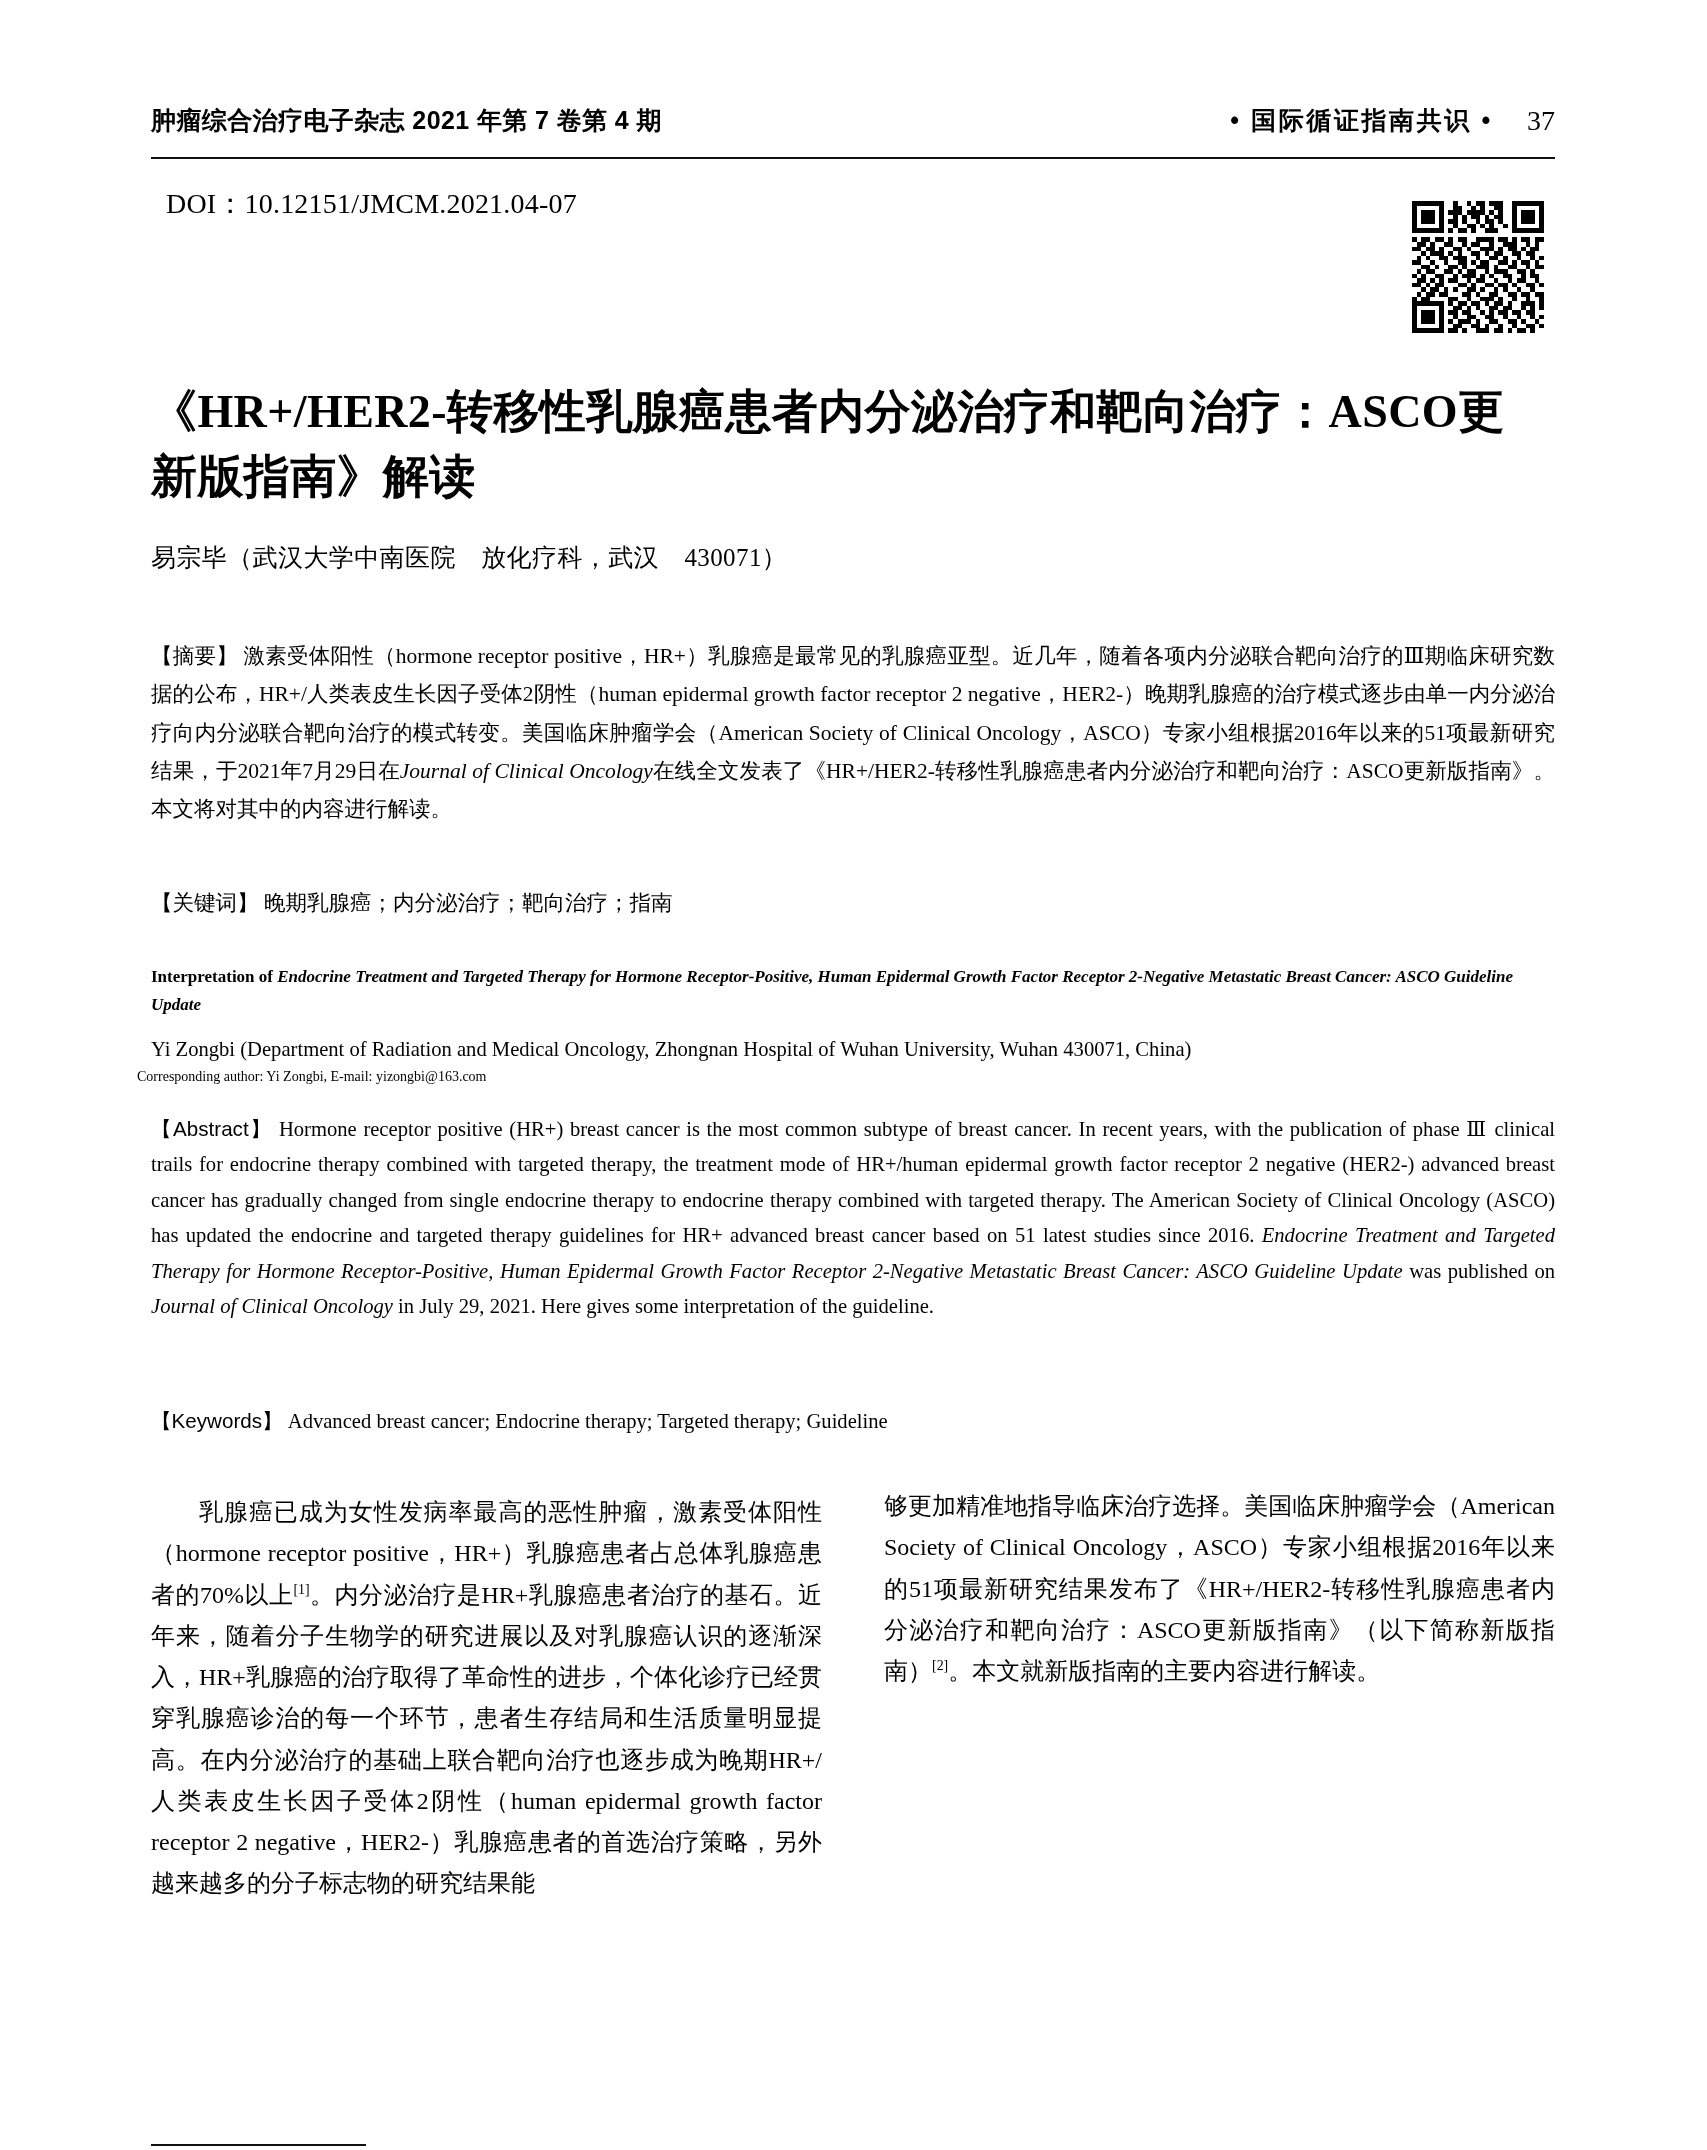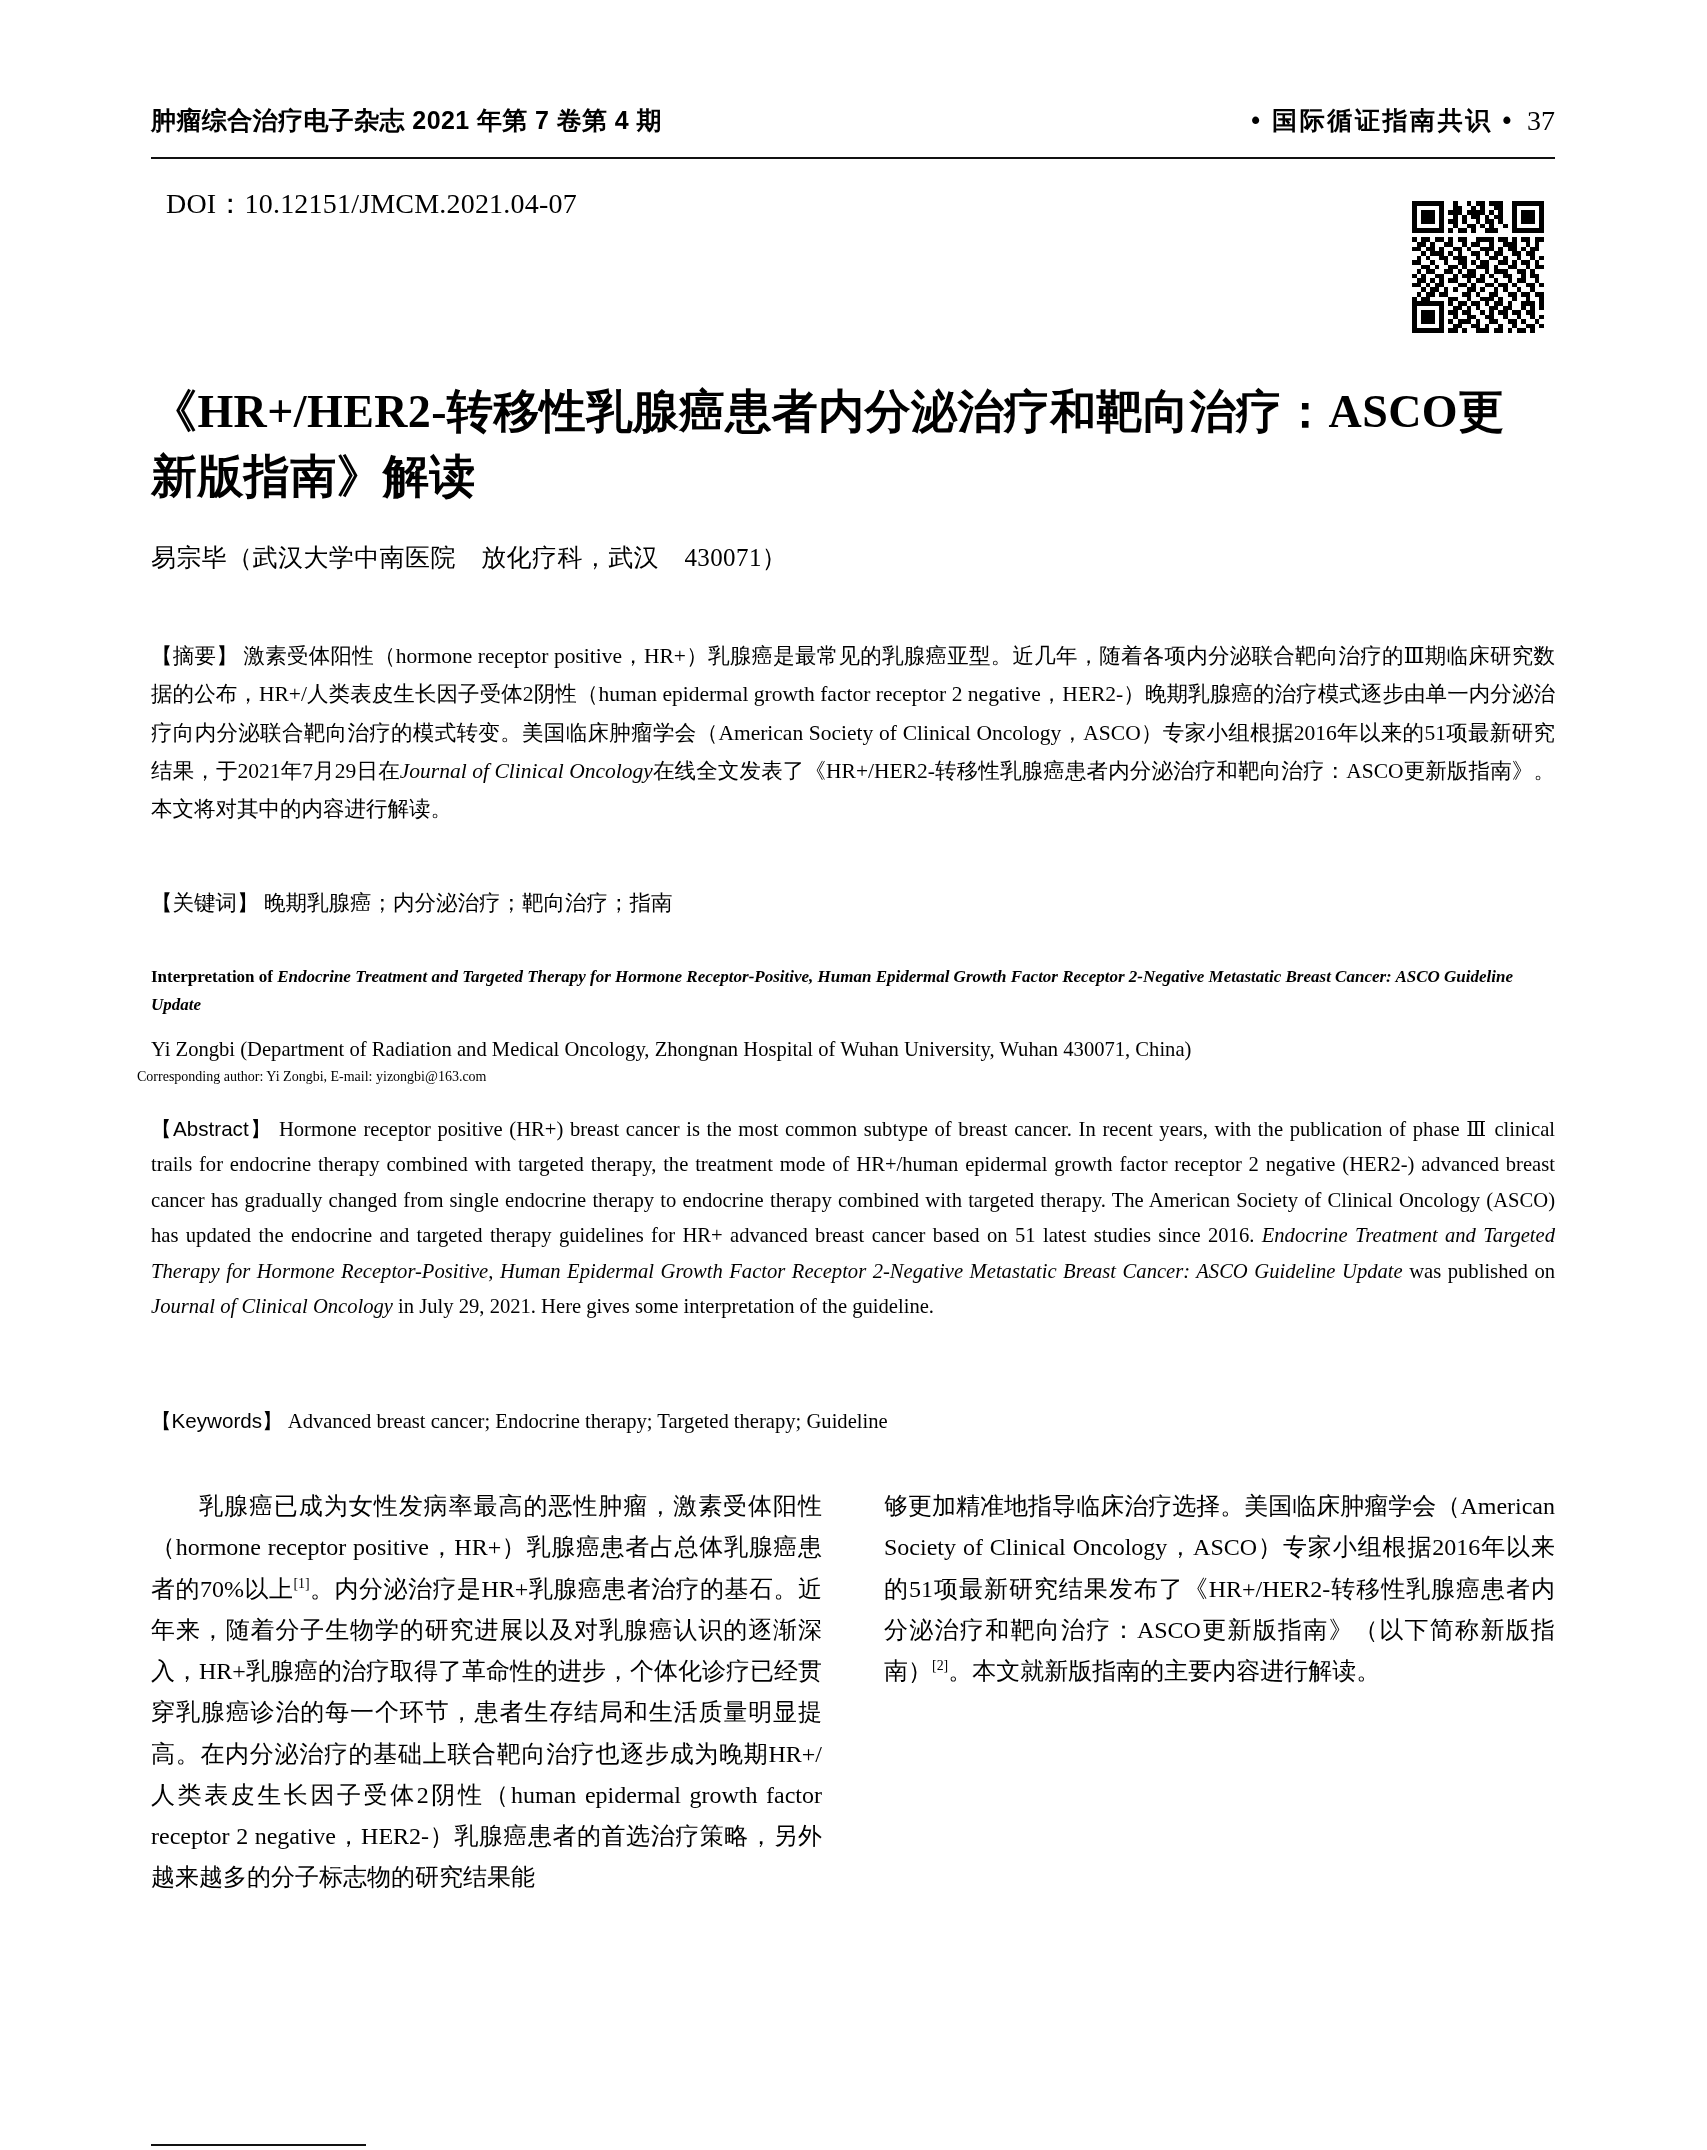--- a/index.html
+++ b/index.html
@@ -38,21 +38,21 @@
   .runhead-left {
     font-family: "Liberation Sans", "DejaVu Sans", sans-serif;
     font-weight: bold;
     font-size: 25px;
     letter-spacing: 0.4px;
     white-space: nowrap;
   }
   .runhead-right {
     display: flex;
     align-items: flex-end;
-    gap: 2px;
+    gap: 23px;
     white-space: nowrap;
   }
   .runhead-section {
     font-family: "Liberation Sans", "DejaVu Sans", sans-serif;
     font-weight: bold;
     font-size: 25px;
     letter-spacing: 2.6px;
   }
   .runhead-page {
     font-family: "Liberation Serif", "DejaVu Serif", serif;
@@ -184,21 +184,21 @@
     gap: 62px;
   }
   .col {
     width: 671px;
     font-size: 24px;
     line-height: 1.72;
     text-align: justify;
     text-justify: inter-character;
   }
   .col p { margin: 0; }
-  .col p.indent { text-indent: 2em; }
+  .col p.indent { text-indent: 2em; margin-top: 6px; }
   .sec-head {
     font-family: "Liberation Sans", "DejaVu Sans", sans-serif;
     font-weight: bold;
     font-size: 24px;
     margin: 2.6px 0 0 0;
     letter-spacing: 0.2px;
   }
   sup {
     font-size: 0.58em;
     vertical-align: super;

